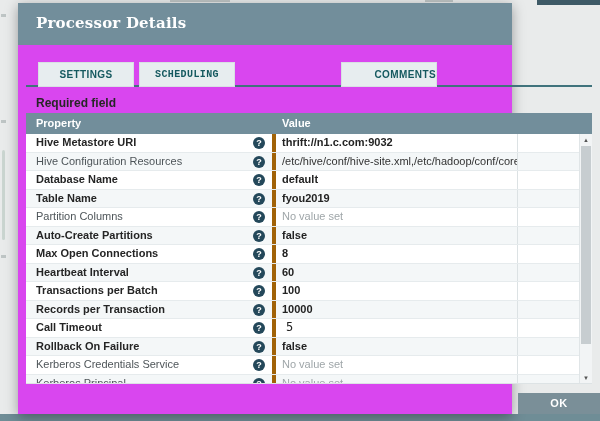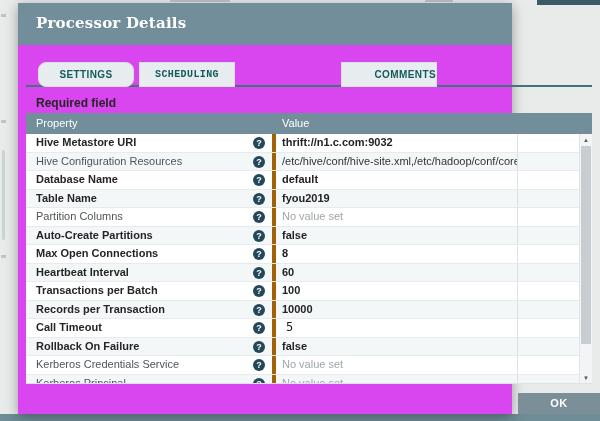--- a/index.html
+++ b/index.html
@@ -32,21 +32,21 @@
        border:1px solid #D8E0E3;text-align:center;line-height:23px;font-size:10px;
        font-weight:bold;letter-spacing:.4px;color:var(--tab-text);cursor:default;}
   .tab.active{top:0;height:29px;background:#fff;border:1px solid var(--accent);
        border-bottom:none;line-height:28px;z-index:2;}
 
   .required-note{position:absolute;top:93px;left:18px;font-size:12px;font-weight:bold;color:#262626;}
 
   
   .ptable{position:absolute;top:110px;left:8px;width:566px;}
   .thead{display:flex;height:21px;background:var(--header-bg);color:#fff;
-         font-size:11px;font-weight:normal;line-height:21px;}
+         font-size:11px;font-weight:bold;line-height:21px;}
   .th-property{width:250px;padding-left:10px;}
   .th-value{flex:1;padding-left:6px;}
   .tbody{position:relative;height:250px;overflow:hidden;background:#fff;border-bottom:1px solid #DDE3E5;}
   .prow{display:flex;height:18.5px;border-bottom:1px solid #E6EBED;font-size:11px;line-height:17px;background:#fff;}
   .prow:nth-child(even){background:#F4F7F8;}
   .cell-prop{width:250px;padding-left:10px;padding-right:26px;position:relative;
              border-right:4px solid #a16207;color:#4E5559;white-space:nowrap;overflow:hidden;}
   .prow.required .cell-prop{font-weight:bold;color:#252525;}
   .help-icon{position:absolute;right:7px;top:3px;width:12px;height:12px;border-radius:50%;
              background:#24485A;color:#fff;font-size:9px;font-weight:bold;text-align:center;
@@ -83,21 +83,21 @@
 <div class="canvas-line" style="left:2px;top:150px;width:3px;height:90px;border-radius:3px;"></div>
 <div class="topright-frag"></div>
 <div class="bottom-strip"></div>
 
 <div class="dialog">
   <div class="dialog-header">
     <div class="dialog-title">Processor Details</div>
   </div>
 
   <div class="tabbar" id="tabbar">
-      <div class="tab" style="left: 12px; border-radius: 8px;">SETTINGS</div>
+      <div class="tab" style="left: 12px;">SETTINGS</div>
       <div class="tab" style="left: 113px; font-family: Liberation Mono, monospace;">SCHEDULING</div>
       <div class="tab" style="left: 315px; text-align: right;">COMMENTS</div>
     </div>
 
   <div class="required-note">Required field</div>
 
   <div class="ptable">
     <div class="thead">
       <div class="th-property">Property</div>
       <div class="th-value">Value</div>

